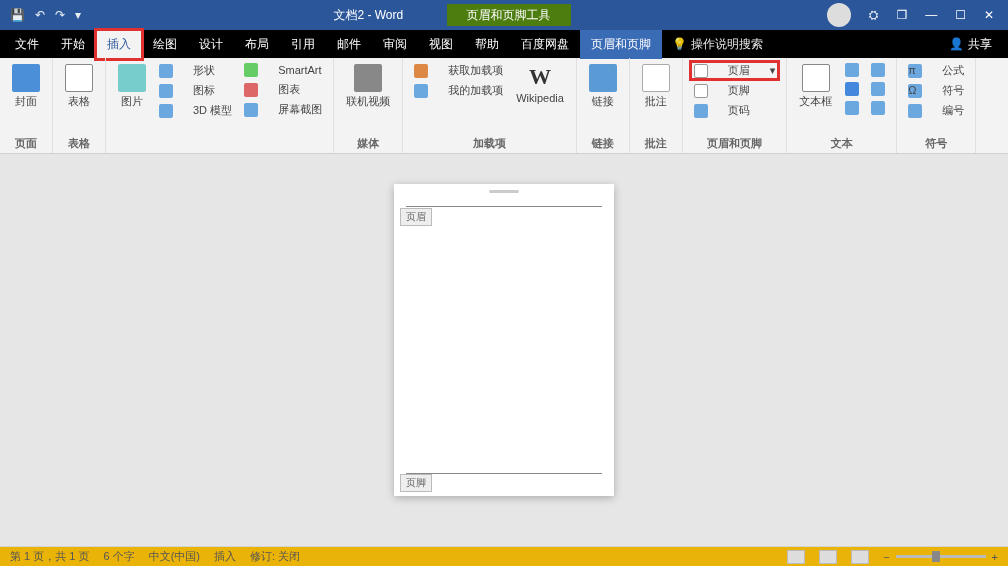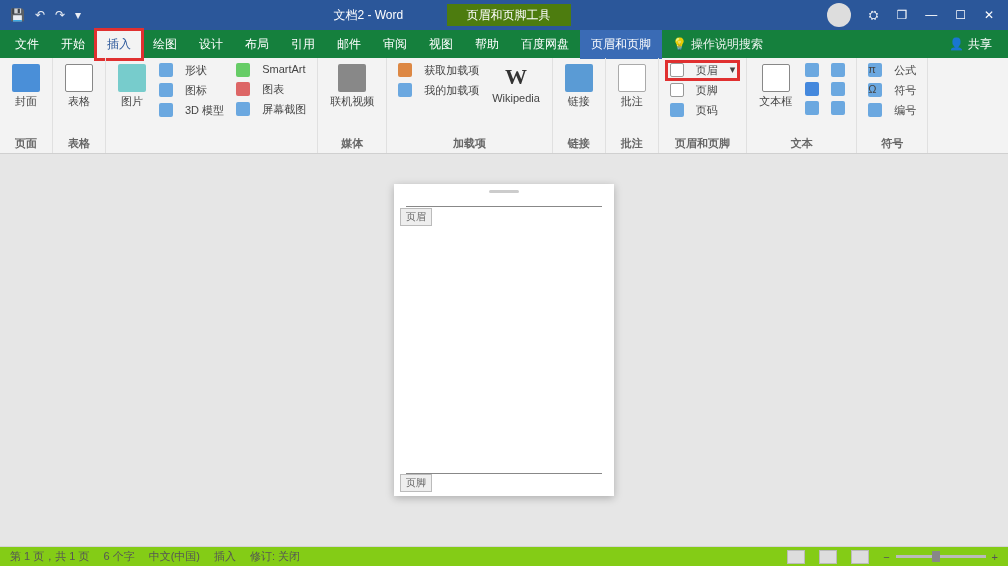--- a/index.html
+++ b/index.html
@@ -6,50 +6,50 @@
 body { width: 1008px; height: 566px; background: #e6e6e6; overflow: hidden; position: relative; }
 
 .titlebar { height: 30px; background: #2b579a; display: flex; align-items: center; color: #fff; font-size: 12px; }
 .qat { display: flex; gap: 10px; padding: 0 10px; align-items: center; }
 .qat span { opacity: 0.9; cursor: pointer; }
 .title-center { flex: 1; text-align: center; }
 .title-tool { background: #4d7c0f; padding: 4px 20px; margin-left: 40px; }
 .title-right { display: flex; gap: 18px; padding: 0 14px; align-items: center; }
 .avatar { width: 24px; height: 24px; border-radius: 50%; background: #ddd; }
 
-.menubar { height: 28px; background: #15803d; display: flex; align-items: center; color: #fff; font-size: 12px; padding: 0 4px; }
+.menubar { height: 28px; background: #000000; display: flex; align-items: center; color: #fff; font-size: 12px; padding: 0 4px; }
 .menubar .tab { padding: 6px 11px; cursor: pointer; white-space: nowrap; }
 .menubar .tab.active { background: #f3f3f3; color: #2b579a; }
 .menubar .tab.context { background: #3a6bb5; }
 .menubar .tellme { display: flex; align-items: center; gap: 4px; padding: 0 10px; opacity: 0.9; }
 .menubar .spacer { flex: 1; }
 .menubar .share { padding: 0 12px; }
 .highlight-red { outline: 3px solid #e03030; outline-offset: -1px; }
 
 .ribbon { height: 96px; background: #f3f3f3; border-bottom: 1px solid #d0d0d0; display: flex; font-size: 11px; color: #444; }
 .group { display: flex; flex-direction: column; border-right: 1px solid #e0e0e0; padding: 4px 8px 2px; }
 .group-body { flex: 1; display: flex; gap: 6px; align-items: flex-start; }
 .group-label { text-align: center; font-size: 11px; color: #666; padding-top: 2px; font-weight: bold; }
 .big-btn { display: flex; flex-direction: column; align-items: center; gap: 2px; padding: 2px 4px; cursor: pointer; min-width: 34px; }
 .big-btn .ico { width: 28px; height: 28px; background: #4a8fd8; border-radius: 2px; }
 .small-col { display: flex; flex-direction: column; gap: 3px; }
-.small-btn { display: flex; align-items: flex-start; gap: 12px; padding: 1px 3px; cursor: pointer; white-space: nowrap; font-size: 11px; }
+.small-btn { display: flex; align-items: center; gap: 20px; padding: 1px 3px; cursor: pointer; white-space: nowrap; font-size: 11px; }
 .small-btn .si { width: 14px; height: 14px; background: #6ba8e0; border-radius: 2px; display: inline-block; }
 .w-logo { font-family: serif; font-size: 22px; font-weight: bold; color: #333; }
 
 .workspace { position: absolute; top: 154px; bottom: 20px; left: 0; right: 0; background: #e6e6e6; display: flex; justify-content: center; padding-top: 30px; }
 .page { width: 220px; height: 312px; background: #fff; box-shadow: 0 2px 8px rgba(0,0,0,0.25); position: relative; }
 .page .hdr-line { position: absolute; top: 22px; left: 12px; right: 12px; border-top: 1px solid #888; }
 .page .ftr-line { position: absolute; bottom: 22px; left: 12px; right: 12px; border-top: 1px solid #888; }
 .page .tag { position: absolute; background: #eee; border: 1px solid #bbb; font-size: 10px; padding: 1px 5px; color: #666; }
 .page .tag.h { top: 24px; left: 6px; }
 .page .tag.f { bottom: 4px; left: 6px; }
 .page .grip { position: absolute; top: 6px; left: 50%; transform: translateX(-50%); width: 30px; height: 3px; background: #ccc; border-radius: 2px; }
 
-.statusbar { position: absolute; bottom: 0; left: 0; right: 0; height: 20px; background: #84cc16; border-top: 1px solid #d4d4d4; display: flex; align-items: center; font-size: 11px; color: #555; padding: 0 10px; gap: 14px; }
+.statusbar { position: absolute; bottom: 0; left: 0; right: 0; height: 20px; background: #eab308; border-top: 1px solid #d4d4d4; display: flex; align-items: center; font-size: 11px; color: #555; padding: 0 10px; gap: 14px; }
 .statusbar .spacer { flex: 1; }
 .zoom { display: flex; align-items: center; gap: 6px; }
 .slider { width: 90px; height: 3px; background: #bbb; position: relative; }
 .slider .thumb { position: absolute; top: -4px; left: 40%; width: 8px; height: 11px; background: #888; }
 .viewbtn { width: 18px; height: 14px; background: #ddd; border: 1px solid #bbb; }
 </style>
 </head>
 <body>
 
 <div class="titlebar">

